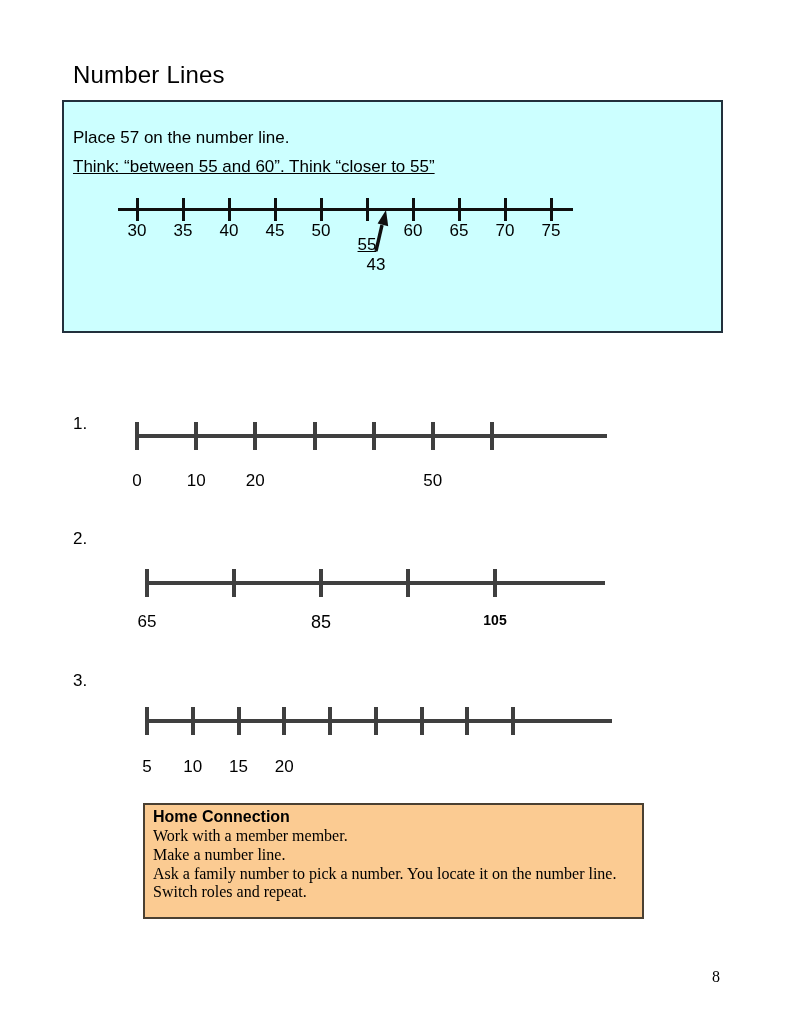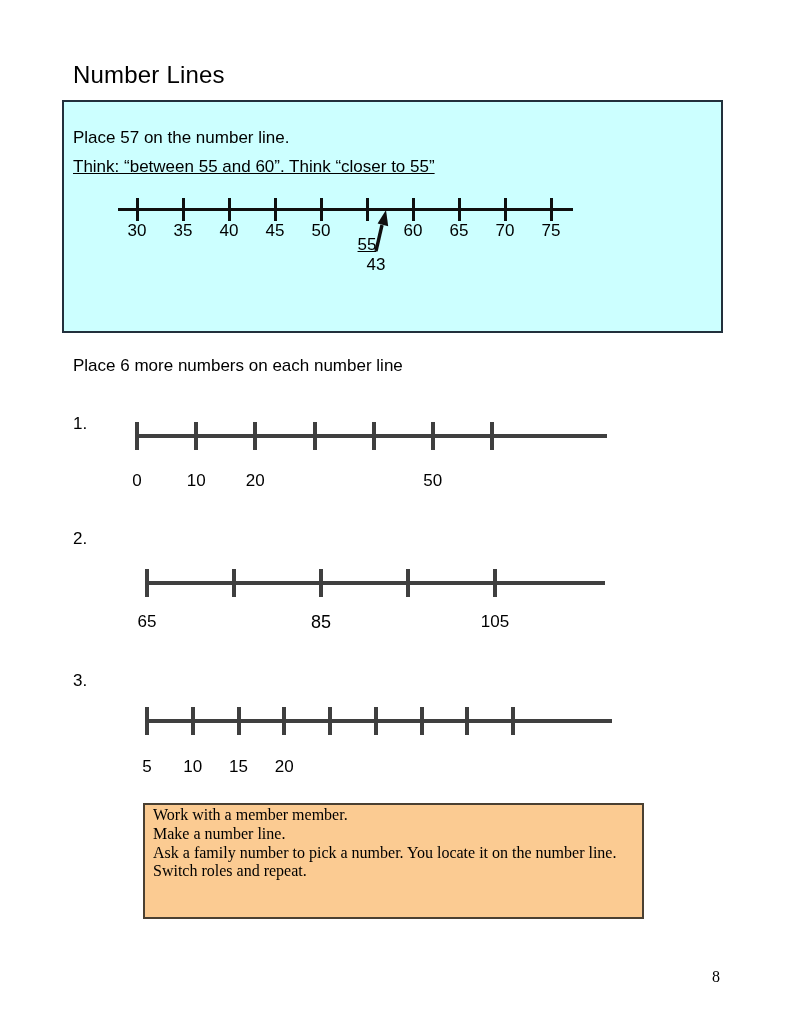--- a/index.html
+++ b/index.html
@@ -81,21 +81,20 @@
       <div class="nl-label" style="left: 505px; top: 221px; font-size: 17px;">70</div>
       <div class="nl-label" style="left: 551px; top: 221px; font-size: 17px;">75</div>
     </div>
 
   <svg class="pointer-arrow" width="26" height="50" viewBox="0 0 26 50">
     <line x1="10" y1="46" x2="16" y2="20" stroke="#0f0f0f" stroke-width="3.4"></line>
     <polygon points="20,5 22.2,21.2 11.6,18.6" fill="#0f0f0f"></polygon>
   </svg>
   <div class="pointer-label">43</div>
 
-  <p class="instruction">Place 6 more numbers on each number line</p>
 
   <p class="ex-num" style="top:414px;">1.</p>
   <div class="nl-layer">
       <div class="nl-rule" style="left: 137px; top: 434px; width: 470px; height: 4px; background: rgb(63, 63, 63);"></div>
       <div class="nl-tick" style="left: 135px; top: 422px; width: 4px; height: 28px; background: rgb(63, 63, 63);"></div>
       <div class="nl-tick" style="left: 194.167px; top: 422px; width: 4px; height: 28px; background: rgb(63, 63, 63);"></div>
       <div class="nl-tick" style="left: 253.333px; top: 422px; width: 4px; height: 28px; background: rgb(63, 63, 63);"></div>
       <div class="nl-tick" style="left: 312.5px; top: 422px; width: 4px; height: 28px; background: rgb(63, 63, 63);"></div>
       <div class="nl-tick" style="left: 371.667px; top: 422px; width: 4px; height: 28px; background: rgb(63, 63, 63);"></div>
       <div class="nl-tick" style="left: 430.833px; top: 422px; width: 4px; height: 28px; background: rgb(63, 63, 63);"></div>
@@ -109,21 +108,21 @@
   <p class="ex-num" style="top:529px;">2.</p>
   <div class="nl-layer">
       <div class="nl-rule" style="left: 147px; top: 581px; width: 458px; height: 4px; background: rgb(63, 63, 63);"></div>
       <div class="nl-tick" style="left: 145px; top: 569px; width: 4px; height: 28px; background: rgb(63, 63, 63);"></div>
       <div class="nl-tick" style="left: 232px; top: 569px; width: 4px; height: 28px; background: rgb(63, 63, 63);"></div>
       <div class="nl-tick" style="left: 319px; top: 569px; width: 4px; height: 28px; background: rgb(63, 63, 63);"></div>
       <div class="nl-tick" style="left: 406px; top: 569px; width: 4px; height: 28px; background: rgb(63, 63, 63);"></div>
       <div class="nl-tick" style="left: 493px; top: 569px; width: 4px; height: 28px; background: rgb(63, 63, 63);"></div>
       <div class="nl-label" style="left: 147px; top: 612px; font-size: 17px;">65</div>
       <div class="nl-label" style="left: 321px; top: 612px; font-size: 18px;">85</div>
-      <div class="nl-label" style="left: 495px; top: 612px; font-size: 17px;">105</div>
+      <div class="nl-label" style="left: 495px; top: 612px; font-size: 14px; font-weight: bold;">105</div>
     </div>
 
   <p class="ex-num" style="top:671px;">3.</p>
   <div class="nl-layer">
       <div class="nl-rule" style="left: 147px; top: 719px; width: 465px; height: 4px; background: rgb(63, 63, 63);"></div>
       <div class="nl-tick" style="left: 145px; top: 707px; width: 4px; height: 28px; background: rgb(63, 63, 63);"></div>
       <div class="nl-tick" style="left: 190.75px; top: 707px; width: 4px; height: 28px; background: rgb(63, 63, 63);"></div>
       <div class="nl-tick" style="left: 236.5px; top: 707px; width: 4px; height: 28px; background: rgb(63, 63, 63);"></div>
       <div class="nl-tick" style="left: 282.25px; top: 707px; width: 4px; height: 28px; background: rgb(63, 63, 63);"></div>
       <div class="nl-tick" style="left: 328px; top: 707px; width: 4px; height: 28px; background: rgb(63, 63, 63);"></div>
@@ -132,20 +131,21 @@
       <div class="nl-tick" style="left: 465.25px; top: 707px; width: 4px; height: 28px; background: rgb(63, 63, 63);"></div>
       <div class="nl-tick" style="left: 511px; top: 707px; width: 4px; height: 28px; background: rgb(63, 63, 63);"></div>
       <div class="nl-label" style="left: 147px; top: 757px; font-size: 17px;">5</div>
       <div class="nl-label" style="left: 192.75px; top: 757px; font-size: 17px;">10</div>
       <div class="nl-label" style="left: 238.5px; top: 757px; font-size: 17px;">15</div>
       <div class="nl-label" style="left: 284.25px; top: 757px; font-size: 17px;">20</div>
     </div>
 
   <div class="home-box" style="background: rgb(251, 203, 146);"></div>
   <div class="home-text">
+    <h2 class="home-title">Home Connection</h2>
     <p class="home-line">Work with a member member.</p>
     <p class="home-line">Make a number line.</p>
     <p class="home-line">Ask a family number to pick a number. You locate it on the number line.</p>
     <p class="home-line">Switch roles and repeat.</p>
   </div>
 
   <div class="page-number">8</div>
 
 </div>
 

